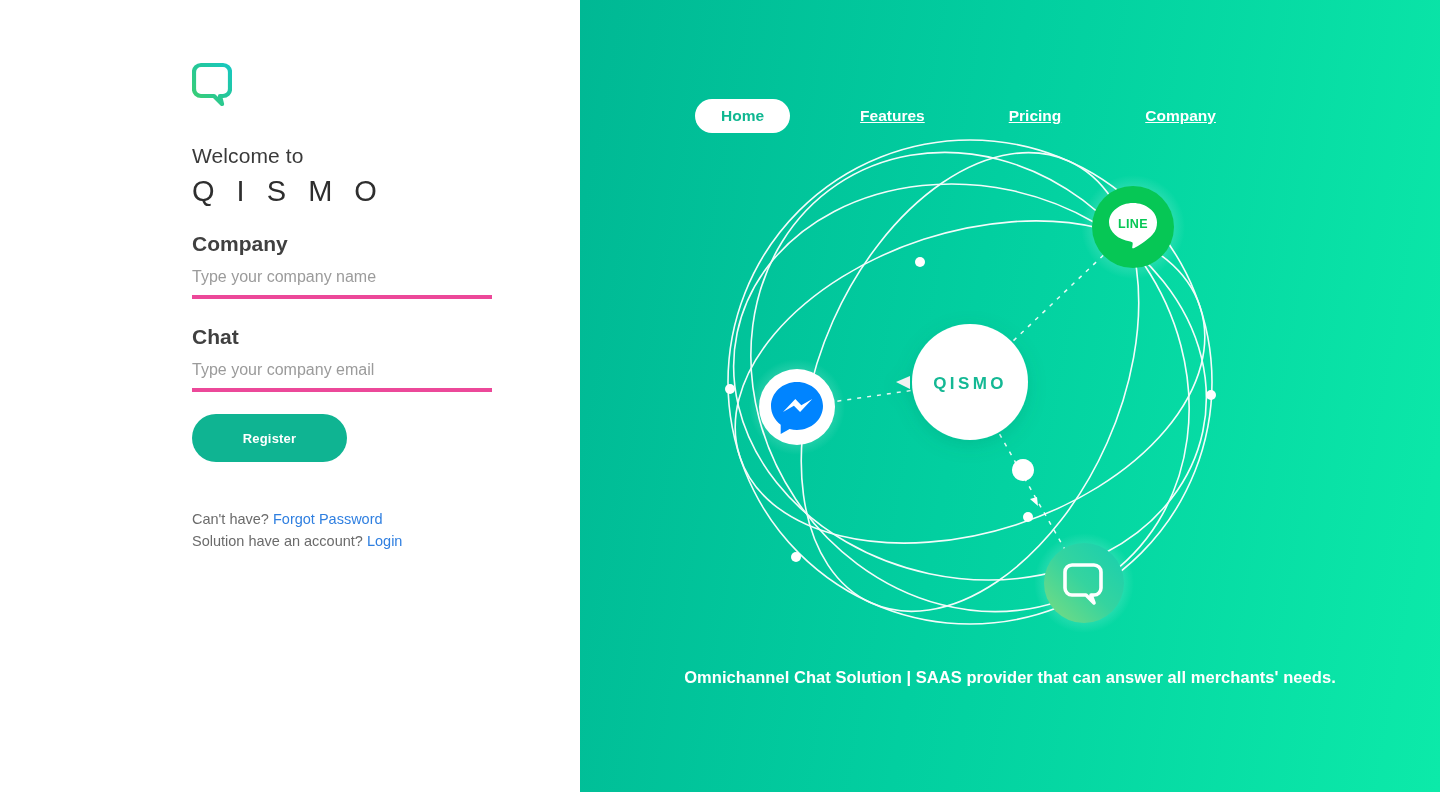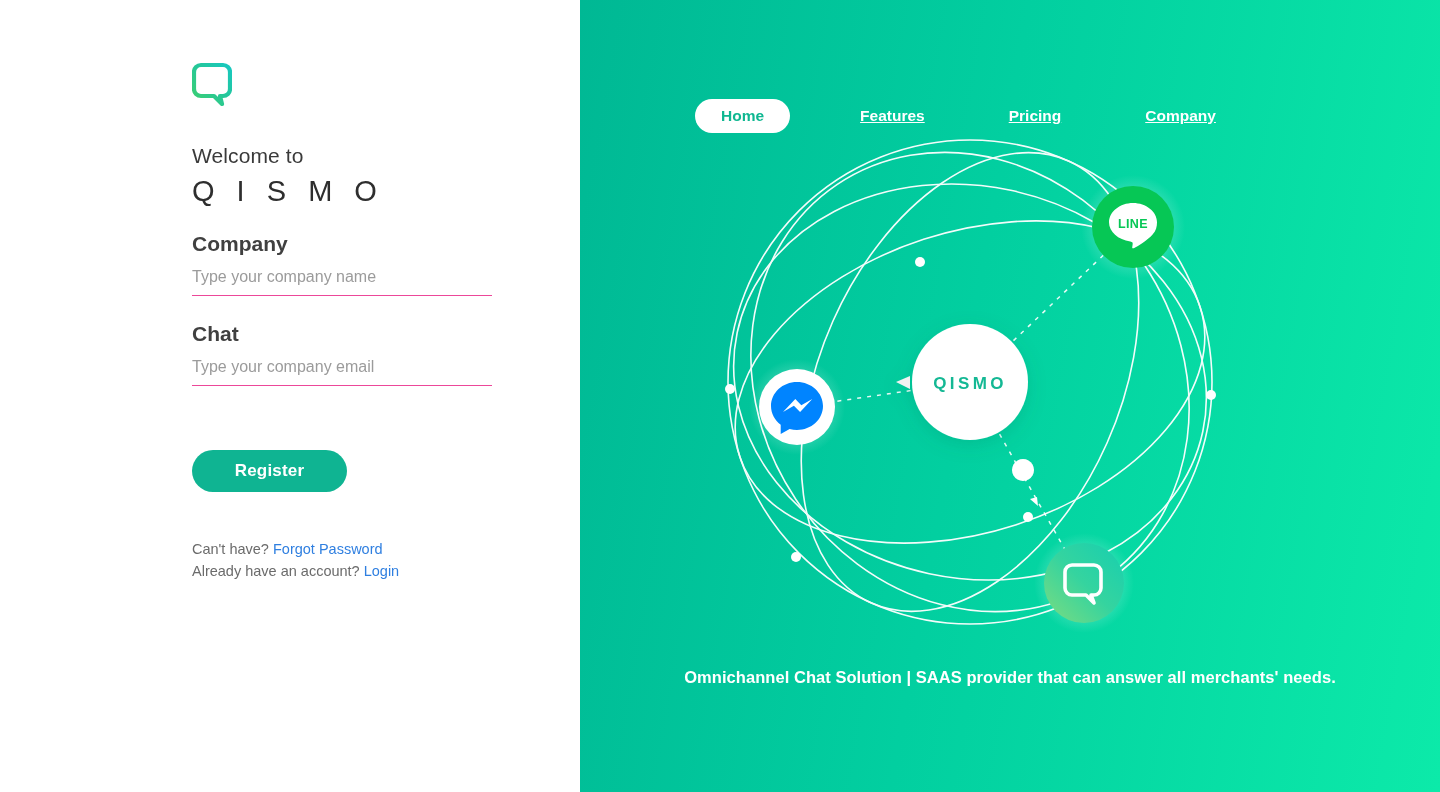--- a/index.html
+++ b/index.html
@@ -36,39 +36,39 @@
   .field { margin-top: 26px; }
   .field:first-of-type { margin-top: 34px; }
   .field-label {
     display: block;
     font-size: 21px; color: #404040; font-weight: 700;
     margin-bottom: 9px;
   }
   .field-input {
     width: 300px;
     border: none;
-    border-bottom: 1px solid #ec4899;
+    border-bottom: 4px solid #ec4899;
     outline: none;
     font-family: "Liberation Sans", sans-serif;
     font-size: 16px;
     color: #333;
     padding: 3px 0 9px 0;
     background: transparent;
     display: block;
   }
   .field-input::placeholder { color: #9b9b9b; }
 
   .register-button {
-    margin-top: 64px;
-    width: 155px; height: 42px;
+    margin-top: 22px;
+    width: 155px; height: 48px;
     background: #0fb492;
     color: #ffffff;
     border: none; border-radius: 24px;
     font-family: "Liberation Sans", sans-serif;
-    font-size: 17px; font-weight: 700;
+    font-size: 13px; font-weight: 700;
     cursor: pointer;
     letter-spacing: .2px;
   }
 
   .footer-links { margin-top: 46px; font-size: 14.5px; color: #6b6b6b; line-height: 22px; }
   .footer-row { white-space: nowrap; }
   .footer-link { color: #2f7fe0; text-decoration: none; cursor: pointer; }
 
   
   .right-panel {
@@ -148,21 +148,21 @@
 
 
       <button class="register-button">Register</button>
 
       <div class="footer-links">
         <div class="footer-row">
           <span>Can't have?</span>
           <a class="footer-link">Forgot Password</a>
         </div>
         <div class="footer-row">
-          <span>Already have an account?</span>
+          <span>Solution have an account?</span>
           <a class="footer-link">Login</a>
         </div>
       </div>
 
     </div>
   </div>
 
   <div class="right-panel">
 
     <div class="nav-bar">

